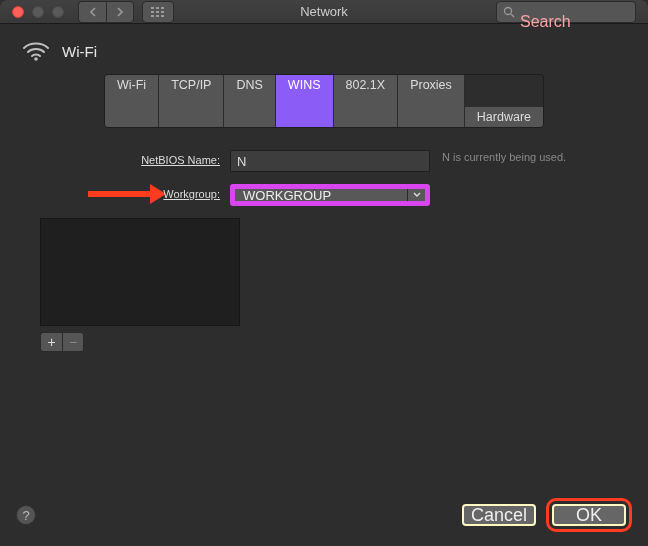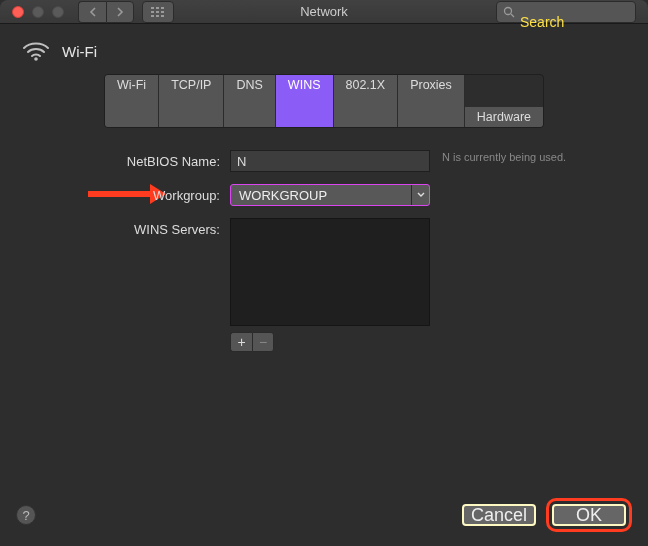--- a/index.html
+++ b/index.html
@@ -11,40 +11,40 @@
   .dot { width: 12px; height: 12px; border-radius: 50%; }
   .dot.disabled { background: #5a5a5a; border: 0.5px solid #4a4a4a; }
   .dot.close { background: #ff5f57; border: 0.5px solid #d1433b; }
   .navgrp { display: flex; margin-left: 14px; gap: 0; }
   .navbtn { width: 28px; height: 22px; background: #555; border: 1px solid #2b2b2b; display: flex; align-items: center; justify-content: center; color: #999; }
   .navbtn:first-child { border-radius: 4px 0 0 4px; border-right: none; }
   .navbtn:last-child { border-radius: 0 4px 4px 0; }
   .gridbtn { margin-left: 8px; width: 32px; height: 22px; background: #555; border: 1px solid #2b2b2b; border-radius: 4px; display: flex; align-items: center; justify-content: center; color: #999; }
   .title { position: absolute; left: 50%; transform: translateX(-50%); color: #ccc; font-size: 13px; }
   .search { position: absolute; right: 12px; width: 140px; height: 22px; background: #555; border: 1px solid #2b2b2b; border-radius: 4px; display: flex; align-items: center; padding: 0 6px; color: #999; gap: 5px; }
-  .search span.ph { font-size: 14px; color: #fde047; margin-top: 20px; }
+  .search span.ph { font-size: 16px; color: #fca5a5; margin-top: 20px; }
 
   
   .hdr { display: flex; align-items: center; gap: 12px; padding: 16px 22px 12px; }
   .hdr .name { font-size: 15px; color: #e5e5e5; }
 
   
   .tabs { display: flex; justify-content: center; }
   .tabbar { display: flex; border: 1px solid #1f1f1f; border-radius: 4px; overflow: hidden; }
   .tab { padding: 3px 12px; background: #555; color: #ddd; font-size: 12.5px; border-right: 1px solid #2b2b2b; cursor: default; }
   .tab:last-child { border-right: none; margin-top: 32px; }
   .tab.active { background: #8b5cf6; color: #fff; }
 
   
   .form { padding: 22px 40px 0 40px; position: relative; }
   .row { display: flex; align-items: flex-start; margin-bottom: 12px; position: relative; }
-  .lbl { width: 190px; text-align: right; padding-right: 10px; color: #ddd; padding-top: 4px; font-size: 13px; }
+  .lbl { width: 190px; text-align: right; padding-right: 10px; color: #ddd; padding-top: 4px; font-size: 11px; text-decoration: underline; }
   .field { width: 200px; }
   .txtin { width: 200px; height: 22px; background: #3d3d3d; border: 1px solid #1f1f1f; color: #ddd; padding: 0 6px; font-size: 13px; }
-  .combo { width: 200px; height: 22px; background: #585858; border: 1px solid #d946ef; border-radius: 3px; display: flex; align-items: center; position: relative; }
+  .combo { width: 200px; height: 22px; background: #585858; border: 5px solid #d946ef; border-radius: 3px; display: flex; align-items: center; position: relative; }
   .combo .val { padding: 0 8px; color: #eee; font-size: 13px; flex: 1; }
   .combo .chev { width: 18px; height: 100%; border-left: 1px solid #2a2a2a; display: flex; align-items: center; justify-content: center; color: #ddd; }
   .hint { margin-left: 12px; width: 130px; font-size: 11px; color: #888; line-height: 1.3; }
   .listbox { width: 200px; height: 108px; background: #1f1f1f; border: 1px solid #151515; }
   .pmrow { margin-top: 6px; display: flex; }
   .pm { width: 22px; height: 20px; background: #555; border: 1px solid #2a2a2a; display: flex; align-items: center; justify-content: center; color: #ddd; font-size: 14px; line-height: 1; }
   .pm:first-child { border-radius: 3px 0 0 3px; border-right: none; }
   .pm:last-child { border-radius: 0 3px 3px 0; color: #888; }
 
   
@@ -155,21 +155,20 @@
         <div class="chev">
           <svg width="8" height="6" viewBox="0 0 8 6">
               <path d="M1 1 L4 4 L7 1" stroke="#ddd" stroke-width="1.4" fill="none"></path>
             </svg>
         </div>
       </div>
     </div>
   </div>
 
   <div class="row">
-    <div class="lbl">WINS Servers:</div>
     <div class="field">
       <div class="listbox"></div>
       <div class="pmrow">
         <div class="pm">+</div>
         <div class="pm">−</div>
       </div>
     </div>
   </div>
 
 </div>

